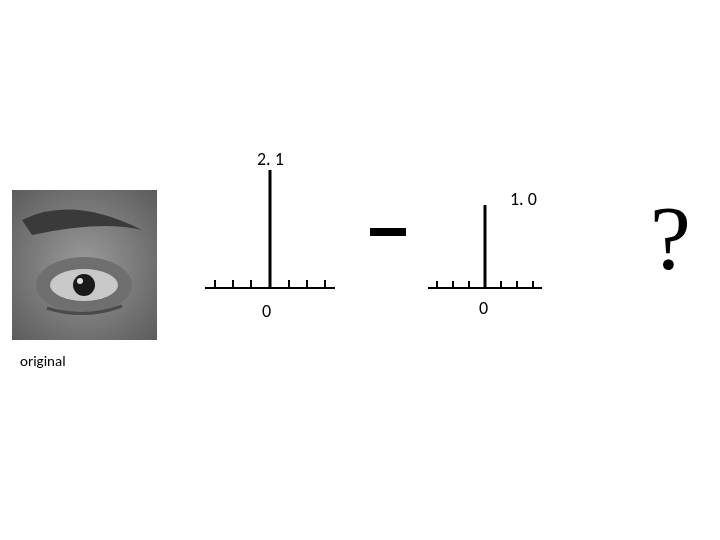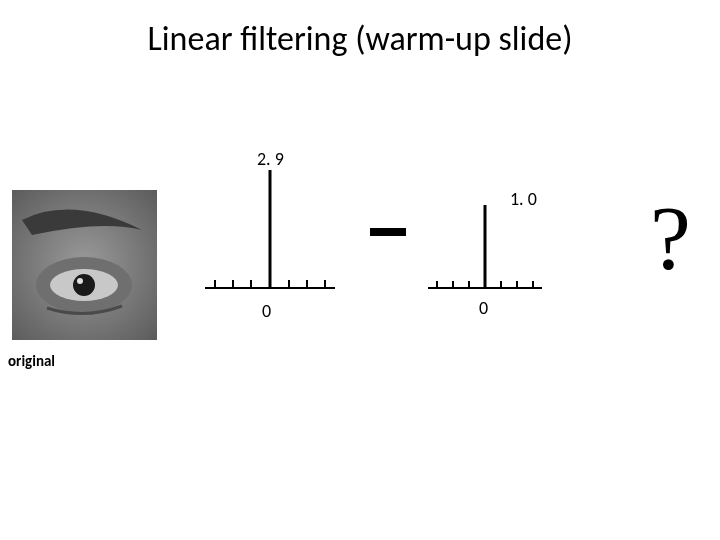--- a/index.html
+++ b/index.html
@@ -62,21 +62,20 @@
     position: absolute;
     font-size: 92px;
     font-family: "Times New Roman", serif;
   }
 </style>
 </head>
 <body>
 
 <div class="slide">
 
-  <div class="title">Linear filtering (warm-up slide)</div>
 
   <div class="eye-img">
     <svg width="145" height="150" viewBox="0 0 145 150">
       <defs>
         <radialGradient id="g1" cx="50%" cy="50%" r="70%">
           <stop offset="0%" stop-color="#9a9a9a"></stop>
           <stop offset="100%" stop-color="#5c5c5c"></stop>
         </radialGradient>
       </defs>
       <rect x="0" y="0" width="145" height="150" fill="url(#g1)"></rect>
@@ -87,23 +86,23 @@
 
       <ellipse cx="72" cy="95" rx="34" ry="16" fill="#c8c8c8"></ellipse>
 
       <circle cx="72" cy="95" r="11" fill="#1a1a1a"></circle>
 
       <circle cx="68" cy="91" r="3" fill="#e0e0e0"></circle>
 
       <path d="M35 118 Q72 130 110 116" stroke="#4a4a4a" stroke-width="3" fill="none"></path>
     </svg>
   </div>
-  <div class="caption" style="left:8px; top:352px;font-weight:bold;">original</div>
+  <div class="caption" style="left:20px; top:352px;">original</div>
 
-  <div class="scale-label" style="left:257px; top:148px;">2. 9</div>
+  <div class="scale-label" style="left:257px; top:148px;">2. 1</div>
   <div class="impulse" style="left:195px; top:170px;">
     <svg width="150" height="130">
 
       <line class="spike" x1="75" y1="118" x2="75" y2="0"></line>
 
       <line class="axis" x1="10" y1="118" x2="140" y2="118"></line>
 
       <line class="axis" x1="20" y1="118" x2="20" y2="110"></line>
       <line class="axis" x1="38" y1="118" x2="38" y2="110"></line>
       <line class="axis" x1="56" y1="118" x2="56" y2="110"></line>

